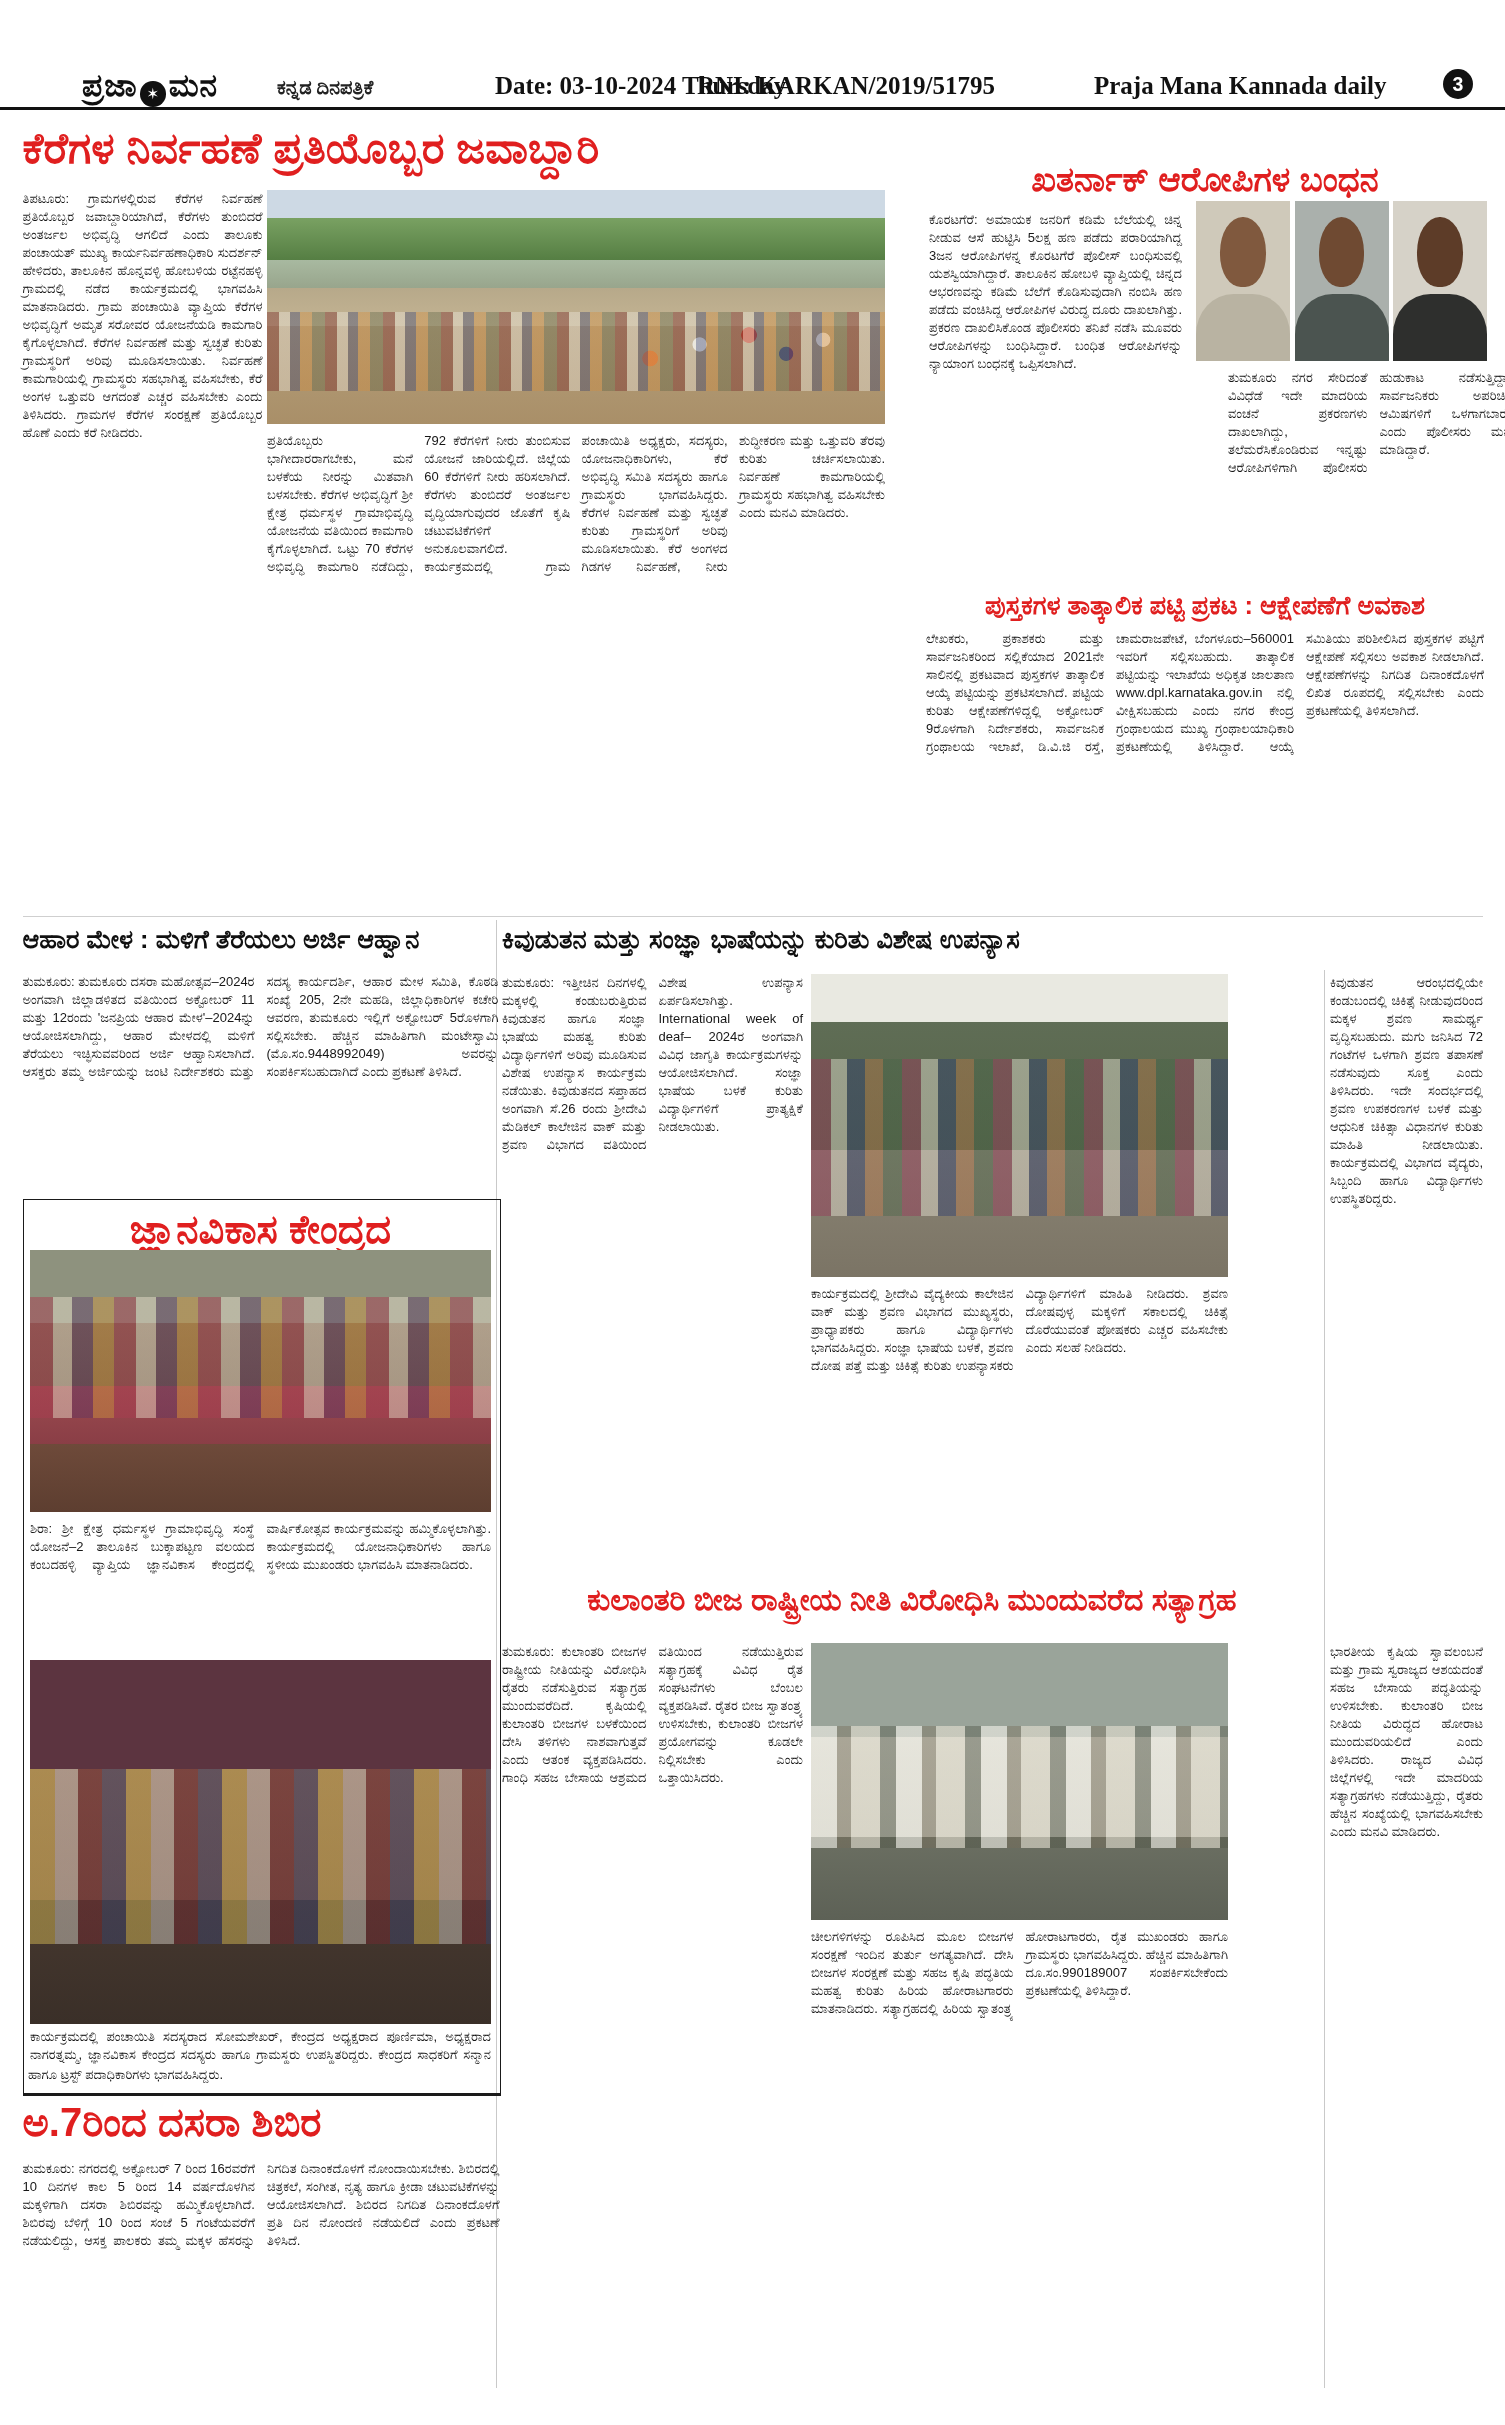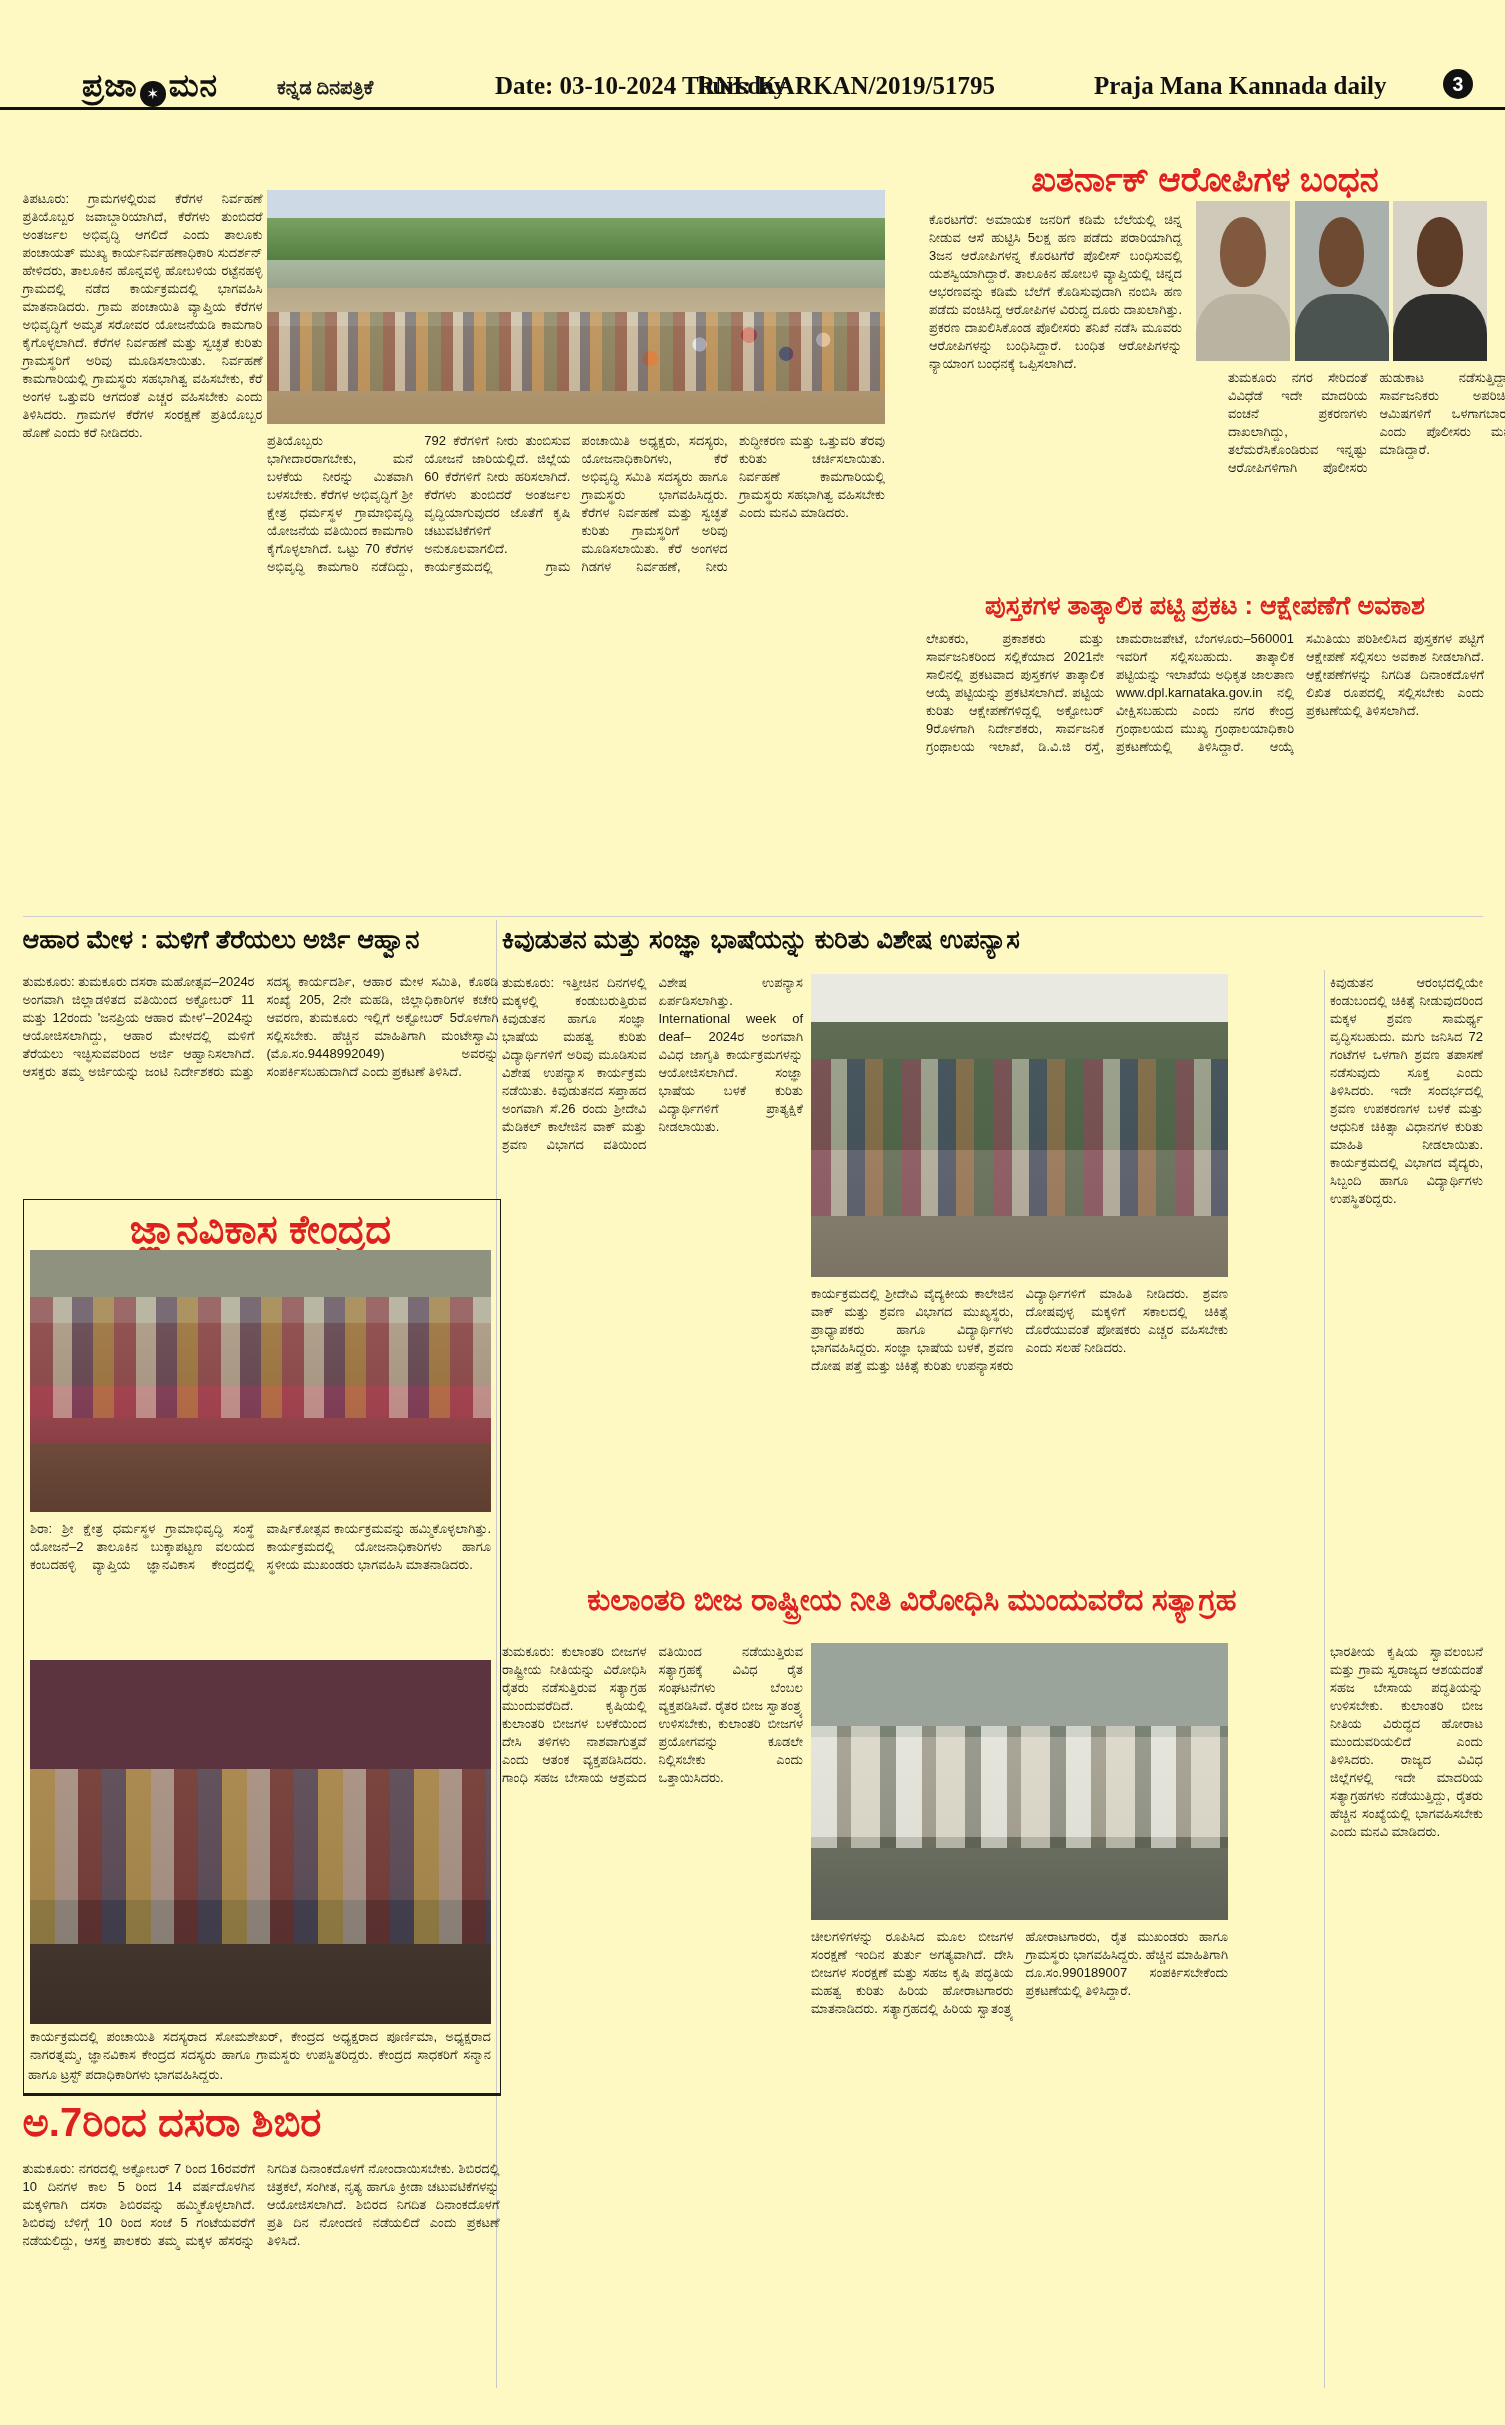--- a/index.html
+++ b/index.html
@@ -1,16 +1,16 @@
 <!DOCTYPE html>
 <html style="font-size:12px"><head>
 <meta charset="utf-8">
 <style>
   html,body{margin:0;padding:0;background:#e9e9e9;}
-  #page{position:relative;width:1505px;height:2426px;background:#fef9c3;margin:0 auto;
+  #page{position:relative;width:1505px;height:2426px;background:#ffffff;margin:0 auto;
         font-family:"Liberation Sans","DejaVu Sans",sans-serif;color:#151515;overflow:hidden;}
   .abs{position:absolute;}
   
   .mast-rule{border-bottom:3.7px solid #111;}
   .logo-kn{font-weight:700;font-size:31.5px;letter-spacing:0.7px;color:#111;}
   .tagline{font-weight:700;font-size:19.5px;color:#222;}
   .lat{font-family:"Liberation Serif","DejaVu Serif",serif;font-weight:700;color:#111;}
   .emblem{display:inline-block;width:25.5px;height:25.5px;border-radius:50%;background:#111;color:#fff;
           text-align:center;line-height:25.5px;font-size:15px;vertical-align:-3px;margin:0 3px;}
   .pageno{display:inline-block;width:30px;height:30px;border-radius:50%;background:#111;color:#fff;
@@ -46,20 +46,21 @@
     <span>ಪ್ರಜಾ</span><span class="emblem">✶</span><span>ಮನ</span>
   </div>
   <div class="abs tagline" style="left:277px;top:77px;font-family:Liberation Serif, serif;">ಕನ್ನಡ ದಿನಪತ್ರಿಕೆ</div>
   <div class="abs lat" style="left:495px;top:72px;font-size:25px;">Date: 03-10-2024 Thursday</div>
   <div class="abs lat" style="left:697px;top:72px;font-size:25px;">RNI: KARKAN/2019/51795</div>
   <div class="abs lat" style="left:1094px;top:72px;font-size:25px;">Praja Mana Kannada daily</div>
   <div class="abs" style="left:1443px;top:69px;">
     <span class="pageno">3</span>
   </div>
 
+  <div class="abs h-red" style="left:22.5px;top:114px;width:862px;font-size:43px;line-height:69px;white-space:nowrap;">ಕೆರೆಗಳ ನಿರ್ವಹಣೆ ಪ್ರತಿಯೊಬ್ಬರ ಜವಾಬ್ದಾರಿ</div>
 
   <div class="abs bt" style="left:22.5px;top:190px;width:240px;height:720px;">ತಿಪಟೂರು: ಗ್ರಾಮಗಳಲ್ಲಿರುವ ಕೆರೆಗಳ ನಿರ್ವಹಣೆ ಪ್ರತಿಯೊಬ್ಬರ ಜವಾಬ್ದಾರಿಯಾಗಿದೆ, ಕೆರೆಗಳು ತುಂಬಿದರೆ ಅಂತರ್ಜಲ ಅಭಿವೃದ್ಧಿ ಆಗಲಿದೆ ಎಂದು ತಾಲೂಕು ಪಂಚಾಯತ್ ಮುಖ್ಯ ಕಾರ್ಯನಿರ್ವಹಣಾಧಿಕಾರಿ ಸುದರ್ಶನ್ ಹೇಳಿದರು, ತಾಲೂಕಿನ ಹೊನ್ನವಳ್ಳಿ ಹೋಬಳಿಯ ರಟ್ಟೆನಹಳ್ಳಿ ಗ್ರಾಮದಲ್ಲಿ ನಡೆದ ಕಾರ್ಯಕ್ರಮದಲ್ಲಿ ಭಾಗವಹಿಸಿ ಮಾತನಾಡಿದರು. ಗ್ರಾಮ ಪಂಚಾಯಿತಿ ವ್ಯಾಪ್ತಿಯ ಕೆರೆಗಳ ಅಭಿವೃದ್ಧಿಗೆ ಅಮೃತ ಸರೋವರ ಯೋಜನೆಯಡಿ ಕಾಮಗಾರಿ ಕೈಗೊಳ್ಳಲಾಗಿದೆ. ಕೆರೆಗಳ ನಿರ್ವಹಣೆ ಮತ್ತು ಸ್ವಚ್ಛತೆ ಕುರಿತು ಗ್ರಾಮಸ್ಥರಿಗೆ ಅರಿವು ಮೂಡಿಸಲಾಯಿತು. ನಿರ್ವಹಣೆ ಕಾಮಗಾರಿಯಲ್ಲಿ ಗ್ರಾಮಸ್ಥರು ಸಹಭಾಗಿತ್ವ ವಹಿಸಬೇಕು, ಕೆರೆ ಅಂಗಳ ಒತ್ತುವರಿ ಆಗದಂತೆ ಎಚ್ಚರ ವಹಿಸಬೇಕು ಎಂದು ತಿಳಿಸಿದರು. ಗ್ರಾಮಗಳ ಕೆರೆಗಳ ಸಂರಕ್ಷಣೆ ಪ್ರತಿಯೊಬ್ಬರ ಹೊಣೆ ಎಂದು ಕರೆ ನೀಡಿದರು.</div>
 
   <div class="abs photo" style="left:267px;top:190px;width:618px;height:234px;
               background:
                 radial-gradient(circle at 78% 62%, rgba(200,60,40,.85) 0 7.5px, transparent 8.2px),
                 radial-gradient(circle at 70% 66%, rgba(240,240,235,.9) 0 6.7px, transparent 7.5px),
                 radial-gradient(circle at 84% 70%, rgba(60,70,140,.8) 0 6.7px, transparent 7.5px),
                 radial-gradient(circle at 62% 72%, rgba(230,120,60,.85) 0 7.5px, transparent 8.2px),
                 radial-gradient(circle at 90% 64%, rgba(245,235,220,.9) 0 6.7px, transparent 7.5px),

